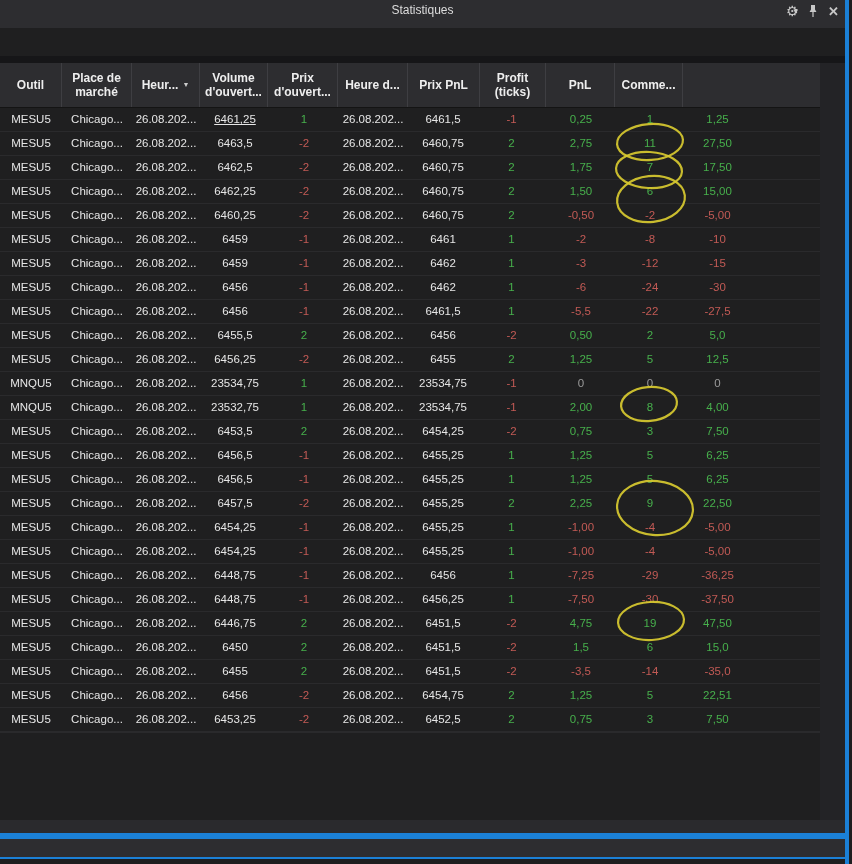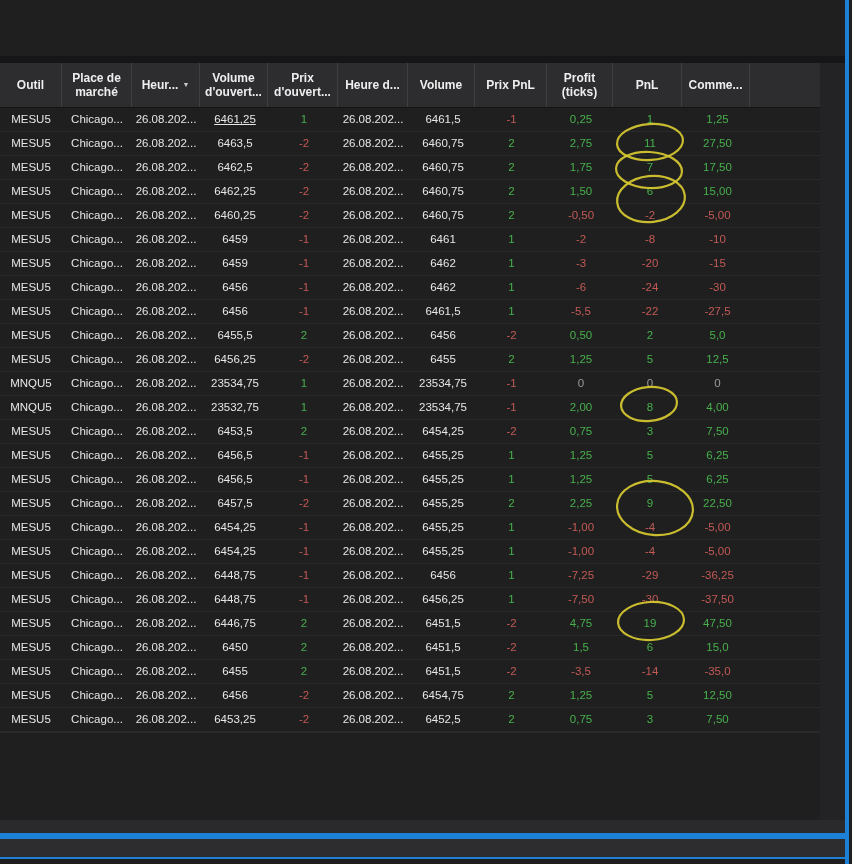--- a/index.html
+++ b/index.html
@@ -45,20 +45,36 @@
   #empty-area{position:absolute;left:0;top:732px;width:820px;height:88px;background:#1f1f20;
               border-top:1px solid #2a2a2c;box-sizing:border-box;}
   
   #overlay{position:absolute;left:0;top:0;width:852px;height:864px;pointer-events:none;}
 </style>
 </head>
 <body>
 
 <div id="stage">
 
+  <div id="titlebar">
+    <div id="title">Statistiques</div>
+    <div id="tb-icons">
+      <span style="display:flex;align-items:center;">
+        <span class="tb-icon">⚙</span>
+        <span class="tb-caret">▾</span>
+      </span>
+      <span style="display:inline-block;width:10px;height:14px;">
+        <svg width="10" height="14" viewBox="0 0 10 14">
+          <path d="M3 1h4v4.5l1.5 2.5h-7L3 5.5z" fill="#c8c8c8"></path>
+          <line x1="5" y1="8" x2="5" y2="13" stroke="#c8c8c8" stroke-width="1.2"></line>
+        </svg>
+      </span>
+      <span class="tb-close">✕</span>
+    </div>
+  </div>
   <span id="bg-glyph">a</span>
 
   <div id="tabgap"></div>
 
   <div id="thead">
       <div class="hcell" style="width: 62px;">
         <span>Outil</span>
       </div>
       <div class="hcell" style="width: 70px;">
         <span>Place de marché</span>
@@ -68,23 +84,20 @@
         <span class="sort-caret">▼</span>
       </div>
       <div class="hcell" style="width: 68px;">
         <span>Volume d'ouvert...</span>
       </div>
       <div class="hcell" style="width: 70px;">
         <span>Prix d'ouvert...</span>
       </div>
       <div class="hcell" style="width: 70px;">
         <span>Heure d...</span>
-      </div>
-      <div class="hcell" style="width: 67px;">
-        <span>Volume</span>
       </div>
       <div class="hcell" style="width: 72px;">
         <span>Prix PnL</span>
       </div>
       <div class="hcell" style="width: 66px;">
         <span>Profit (ticks)</span>
       </div>
       <div class="hcell" style="width: 69px;">
         <span>PnL</span>
       </div>
@@ -181,21 +194,21 @@
       <div class="trow">
         <div class="tcell" style="width: 62px;">MESU5</div>
         <div class="tcell" style="width: 70px;">Chicago...</div>
         <div class="tcell" style="width: 68px;">26.08.202...</div>
         <div class="tcell" style="width: 70px;">6459</div>
         <div class="tcell neg" style="width: 68px;">-1</div>
         <div class="tcell" style="width: 70px;">26.08.202...</div>
         <div class="tcell" style="width: 70px;">6462</div>
         <div class="tcell pos" style="width: 67px;">1</div>
         <div class="tcell neg" style="width: 72px;">-3</div>
-        <div class="tcell neg" style="width: 66px;">-20</div>
+        <div class="tcell neg" style="width: 66px;">-12</div>
         <div class="tcell neg" style="width: 69px;">-15</div>
         <div class="tcell" style="width: 68px;"></div>
       </div>
       <div class="trow">
         <div class="tcell" style="width: 62px;">MESU5</div>
         <div class="tcell" style="width: 70px;">Chicago...</div>
         <div class="tcell" style="width: 68px;">26.08.202...</div>
         <div class="tcell" style="width: 70px;">6456</div>
         <div class="tcell neg" style="width: 68px;">-1</div>
         <div class="tcell" style="width: 70px;">26.08.202...</div>
@@ -434,21 +447,21 @@
         <div class="tcell" style="width: 62px;">MESU5</div>
         <div class="tcell" style="width: 70px;">Chicago...</div>
         <div class="tcell" style="width: 68px;">26.08.202...</div>
         <div class="tcell" style="width: 70px;">6456</div>
         <div class="tcell neg" style="width: 68px;">-2</div>
         <div class="tcell" style="width: 70px;">26.08.202...</div>
         <div class="tcell" style="width: 70px;">6454,75</div>
         <div class="tcell pos" style="width: 67px;">2</div>
         <div class="tcell pos" style="width: 72px;">1,25</div>
         <div class="tcell pos" style="width: 66px;">5</div>
-        <div class="tcell pos" style="width: 69px;">12,50</div>
+        <div class="tcell pos" style="width: 69px;">22,51</div>
         <div class="tcell" style="width: 68px;"></div>
       </div>
       <div class="trow">
         <div class="tcell" style="width: 62px;">MESU5</div>
         <div class="tcell" style="width: 70px;">Chicago...</div>
         <div class="tcell" style="width: 68px;">26.08.202...</div>
         <div class="tcell" style="width: 70px;">6453,25</div>
         <div class="tcell neg" style="width: 68px;">-2</div>
         <div class="tcell" style="width: 70px;">26.08.202...</div>
         <div class="tcell" style="width: 70px;">6452,5</div>

